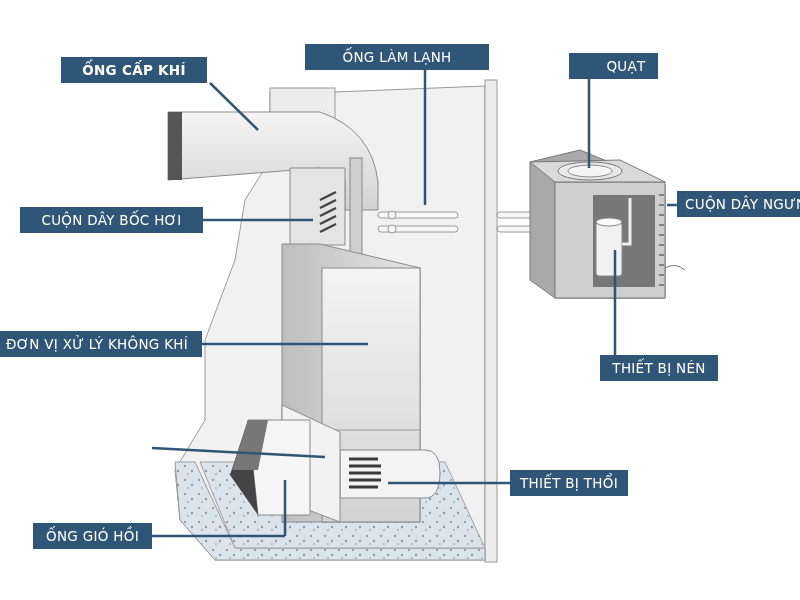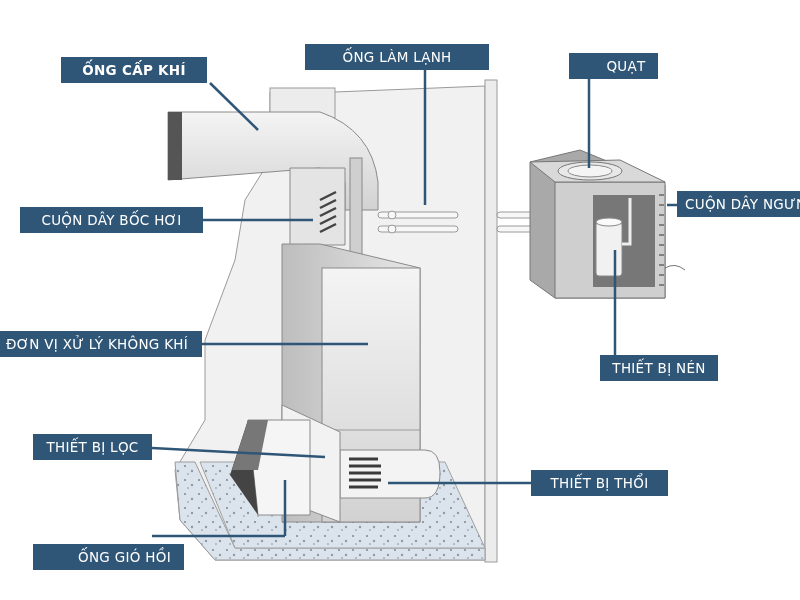--- a/index.html
+++ b/index.html
@@ -127,16 +127,15 @@
   </g>
 </svg>
 
 <div class="lbl" style="left:61px;top:57px;width:146px;font-weight:bold;">ỐNG CẤP KHÍ</div>
 <div class="lbl" style="left:305px;top:44px;width:184px;text-align:center;">ỐNG LÀM LẠNH</div>
 <div class="lbl" style="left:569px;top:53px;width:64px;padding-left:25px;">QUẠT</div>
 <div class="lbl" style="left:20px;top:207px;width:183px;">CUỘN DÂY BỐC HƠI</div>
 <div class="lbl" style="left:677px;top:191px;width:170px;text-align:left;padding-left:8px;">CUỘN DÂY NGƯNG TỤ</div>
 <div class="lbl" style="left:-8px;top:331px;width:210px;">ĐƠN VỊ XỬ LÝ KHÔNG KHÍ</div>
 <div class="lbl" style="left:556px;top:355px;width:118px;margin-left:44px;">THIẾT BỊ NÉN</div>
-<div class="lbl" style="left:33px;top:434px;width:119px;">THIẾT BỊ LỌC</div>
-<div class="lbl" style="left:531px;top:470px;width:137px;">THIẾT BỊ THỔI</div>
-<div class="lbl" style="left:33px;top:544px;width:119px;padding-left:32px;">ỐNG GIÓ HỒI</div>
+<div class="lbl" style="left:510px;top:470px;width:118px;">THIẾT BỊ THỔI</div>
+<div class="lbl" style="left:33px;top:523px;width:119px;">ỐNG GIÓ HỒI</div>
 </div>
 
 </body></html>

